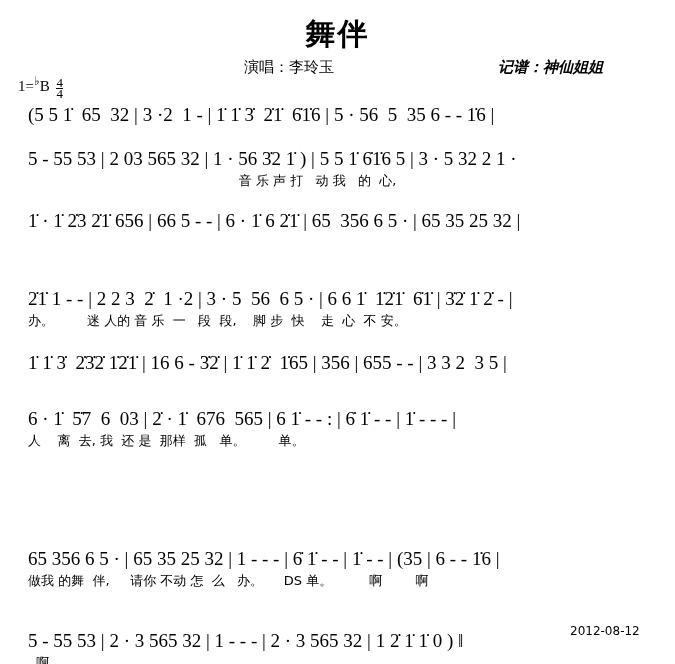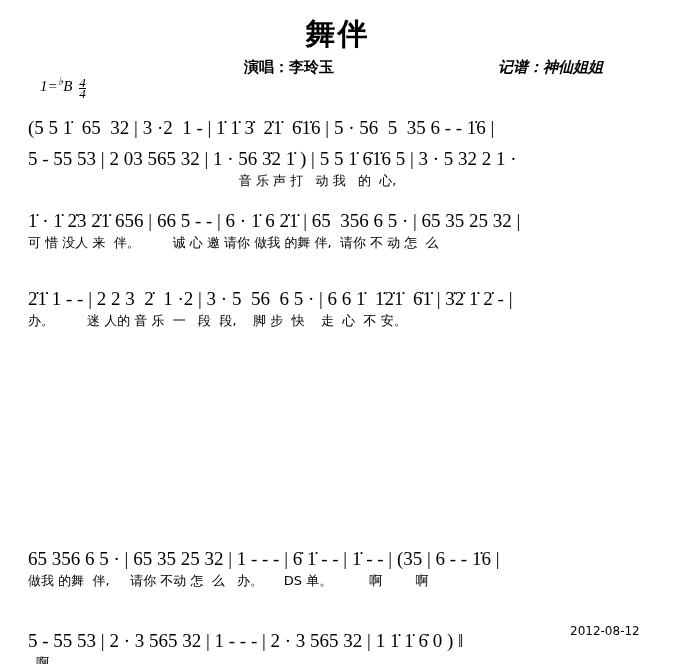--- a/index.html
+++ b/index.html
@@ -1,37 +1,37 @@
 <!DOCTYPE html>
 <html><head>
 <meta charset="utf-8">
 <style>
   html,body{margin:0;padding:0;background:#ffffff;}
   body{width:675px;height:664px;position:relative;font-family:"Liberation Serif",serif;color:#000;}
   .page{position:relative;width:664px;height:664px;overflow:hidden;}
 
   .title{position:absolute;top:14px;left:0;width:675px;text-align:center;font-size:30px;font-weight:bold;letter-spacing:2px;font-family:"DejaVu Sans",sans-serif;}
-  .singer{position:absolute;top:58px;left:244px;font-size:15px;font-weight:bold;font-family:"DejaVu Sans",sans-serif;}
+  .singer{position:absolute;top:58px;left:244px;font-size:15px;font-weight:normal;font-family:"DejaVu Sans",sans-serif;}
   .arranger{position:absolute;top:58px;left:498px;font-size:15px;font-weight:bold;font-family:"DejaVu Sans",sans-serif;font-style:italic;}
 
-  .keysig{position:absolute;top:74px;left:40px;font-size:15px;font-family:"Liberation Serif",serif;font-style:italic;}
+  .keysig{position:absolute;top:74px;left:18px;font-size:15px;font-family:"Liberation Serif",serif;}
   .keysig .flat{font-size:12px;vertical-align:super;}
   .meter{display:inline-block;position:relative;top:1px;margin-left:3px;text-align:center;line-height:10px;font-size:13px;vertical-align:middle;}
   .meter .n{display:block;}
   .meter .d{display:block;border-top:1px solid #000;}
 
   .date{position:absolute;left:570px;top:624px;font-size:12px;font-family:"DejaVu Sans",sans-serif;text-align:center;}
 
   
   .line{position:absolute;left:28px;width:620px;font-family:"Liberation Serif",serif;}
   .notes{font-size:19px;letter-spacing:0px;white-space:pre;font-family:"Liberation Serif",serif;}
   .lyrics{font-size:13px;white-space:pre;font-family:"DejaVu Sans",sans-serif;}
 
   
-  #l1{top:117px;}
+  #l1{top:104px;}
   #l2{top:148px;}
   #l3{top:210px;}
   #l4{top:288px;}
   #l5{top:352px;}
   #l6{top:408px;}
   #l7{top:500px;}
   #l8{top:548px;}
   #l9{top:630px;}
 
   .lyric-row{margin-top:2px;}
@@ -58,38 +58,42 @@
     <div class="lyrics lyric-row"></div>
   </div>
 
   <div class="line" id="l2">
     <div class="notes">5 - 55 53 | 2 03 565 32 | 1 · 56 3̇2 1̇ ) | 5 5 1̇ 6̇1̇6 5 | 3 · 5 32 2 1 ·</div>
     <div class="lyrics lyric-row">                                                   音 乐 声 打   动 我   的  心,</div>
   </div>
 
   <div class="line" id="l3">
     <div class="notes">1̇ · 1̇ 2̇3 2̇1̇ 656 | 66 5 - - | 6 · 1̇ 6 2̇1̇ | 65  356 6 5 · | 65 35 25 32 |</div>
-    <div class="lyrics lyric-row">可 惜 没人 来  伴。        诚 心 邀 请你 做我 的舞 伴,  请你 不 动 怎  么</div>
   </div>
 
   <div class="line" id="l4">
     <div class="notes">2̇1̇ 1 - - | 2 2 3  2̇  1 ·2 | 3 · 5  56  6 5 · | 6 6 1̇  1̇2̇1̇  6̇1̇ | 3̇2̇ 1̇ 2̇ - |</div>
     <div class="lyrics lyric-row">办。        迷 人的 音 乐  一   段  段,    脚 步  快    走  心  不 安。</div>
   </div>
 
   <div class="line" id="l5">
+    <div class="notes">1̇ 1̇ 3̇  2̇3̇2̇ 1̇2̇1̇ | 16 6 - 3̇2̇ | 1̇ 1̇ 2̇  1̇65 | 356 | 655 - - | 3 3 2  3 5 |</div>
   </div>
 
+  <div class="line" id="l6">
+    <div class="notes">6 · 1̇  5̇7  6  03 | 2̇ · 1̇  676  565 | 6 1̇ - - : | 6̇ 1̇ - - | 1̇ - - - |</div>
+    <div class="lyrics lyric-row">人    离  去, 我  还 是  那样  孤   单。        单。</div>
+  </div>
 
 
   <div class="line" id="l8">
     <div class="notes">65 356 6 5 · | 65 35 25 32 | 1 - - - | 6̇ 1̇ - - | 1̇ - - | (35 | 6 - - 1̇6 |</div>
     <div class="lyrics lyric-row">做我 的舞  伴,     请你 不动 怎  么   办。     DS 单。         啊        啊</div>
   </div>
 
   <div class="line" id="l9">
-    <div class="notes">5 - 55 53 | 2 · 3 565 32 | 1 - - - | 2 · 3 565 32 | 1 1̇ 1̇ 6̇ 0 ) ‖</div>
+    <div class="notes">5 - 55 53 | 2 · 3 565 32 | 1 - - - | 2 · 3 565 32 | 1 2̇ 1̇ 1̇ 0 ) ‖</div>
     <div class="lyrics lyric-row">  啊</div>
   </div>
 
   <div class="date">2012-08-12</div>
 
 </div>
 
 </body></html>

